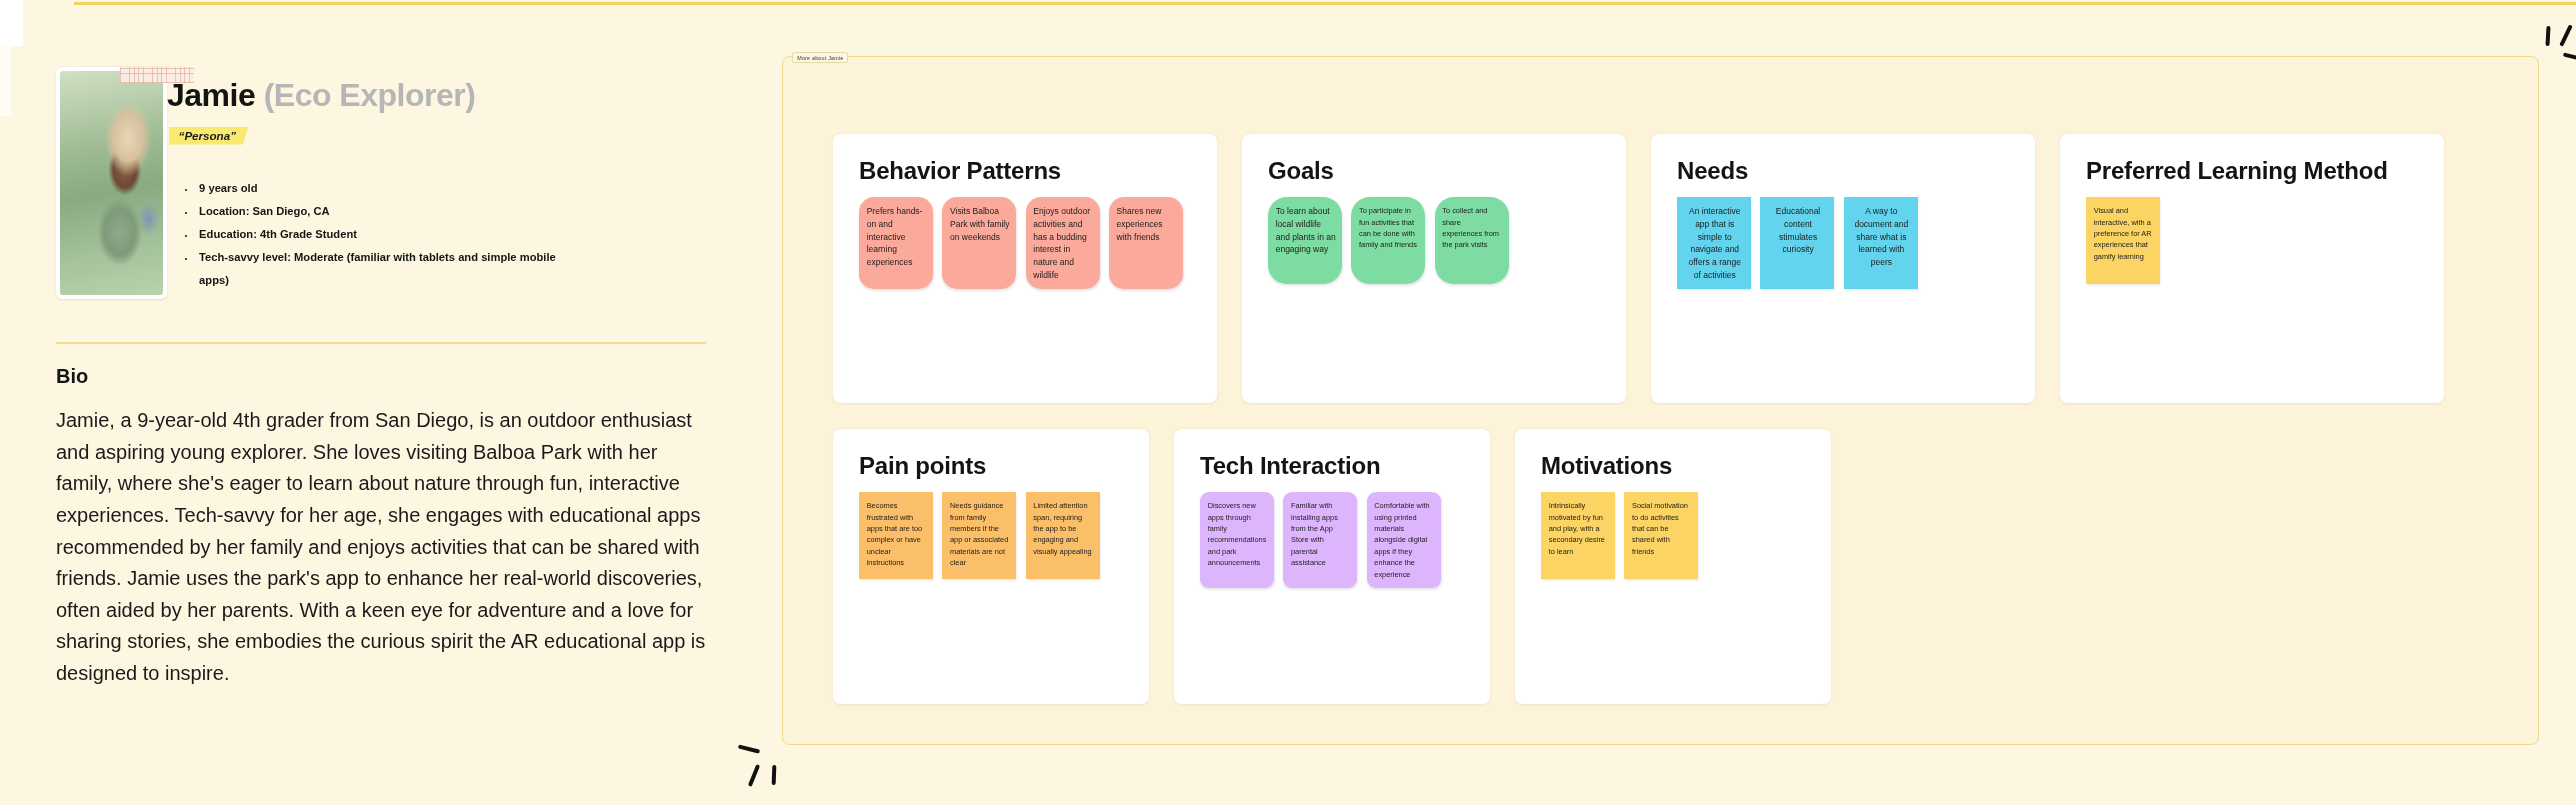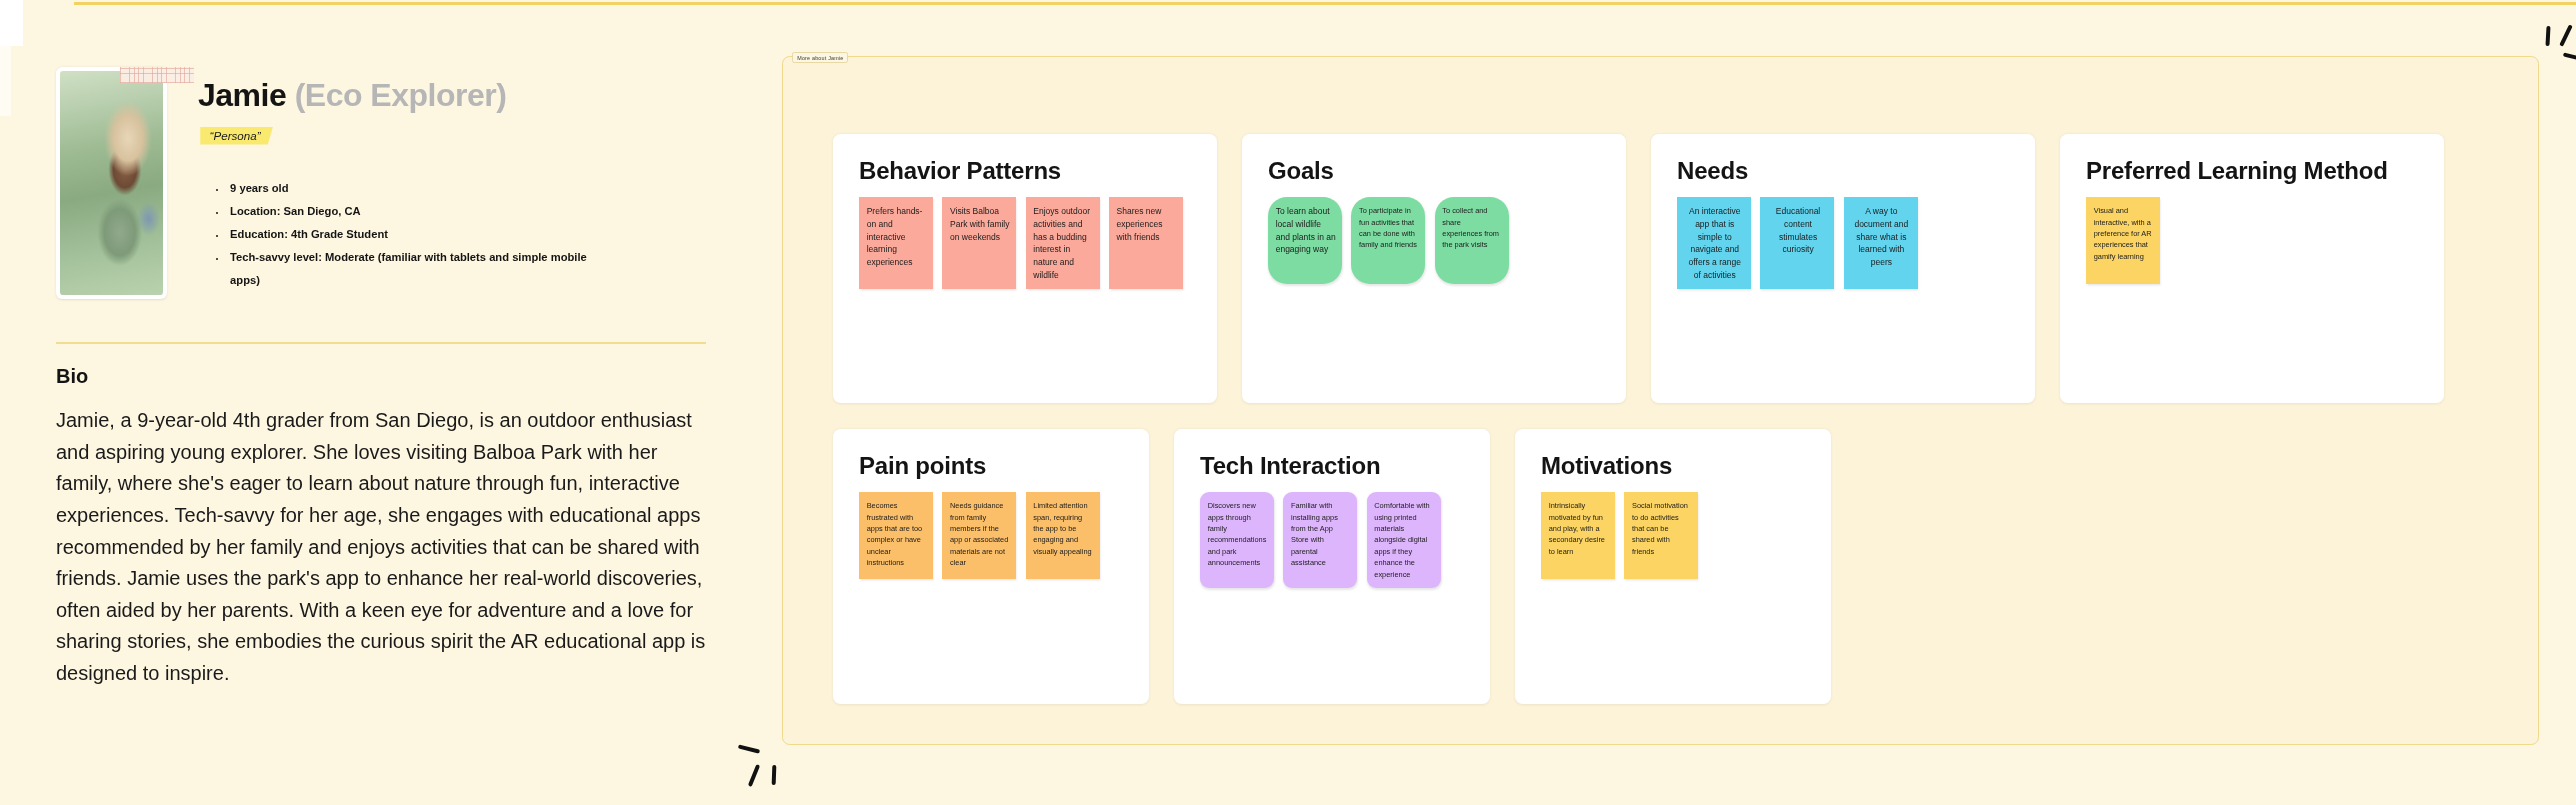--- a/index.html
+++ b/index.html
@@ -47,21 +47,20 @@
     position: absolute;
     left: 0; top: 0;
     width: 755px;
     height: 805px;
     padding: 67px 46px 0 56px;
   }
 
   .persona-head {
     display: flex;
     align-items: flex-start;
-    gap: 31px;
     justify-content: space-between;
   }
 
   .photo-wrap {
     position: relative;
     flex: 0 0 auto;
     width: 111px;
   }
   .photo-frame {
     position: relative;
@@ -110,21 +109,21 @@
     white-space: nowrap;
   }
   .persona-name .role { color: #b6b6b6; font-weight: 700; }
 
   .persona-badge {
     display: inline-block;
     margin-top: 14px;
     margin-left: 2.3px;
     position: relative;
     font-style: italic;
-    font-weight: 400;
+    font-weight: 700;
     font-size: 11.6px;
     color: #1a1a1a;
     padding: 2.3px 12.4px 2.3px 9.3px;
     background: #fae96f;
     clip-path: polygon(0 0, 100% 0, 93% 100%, 0% 100%);
   }
 
   .persona-list {
     margin-top: 32.5px;
     margin-left: 29px;
@@ -242,21 +241,21 @@
   .note {
     width: 74px;
     min-height: 87px;
     padding: 7.7px 6.2px 7.7px 7.7px;
     font-size: 7.4px;
     line-height: 1.55;
     color: #1c1c1c;
     box-shadow: 0.8px 1.5px 2.3px rgba(0,0,0,0.10);
   }
 
-  .note-pink   { background: #fba99a; }
+  .note-pink   { background: #fba99a; border-radius: 15px; }
   .note-green  { background: #7ddca2; border-radius: 19px; }
   .note-cyan   { background: #63d4ee; text-align: center; }
   .note-yellow { background: #fbd463; }
   .note-orange { background: #fbbf6a; }
   .note-purple { background: #ddb5fc; border-radius: 9px; }
 
   
   .note.lg { font-size: 8.5px; line-height: 1.5; }
 </style>
 </head>

